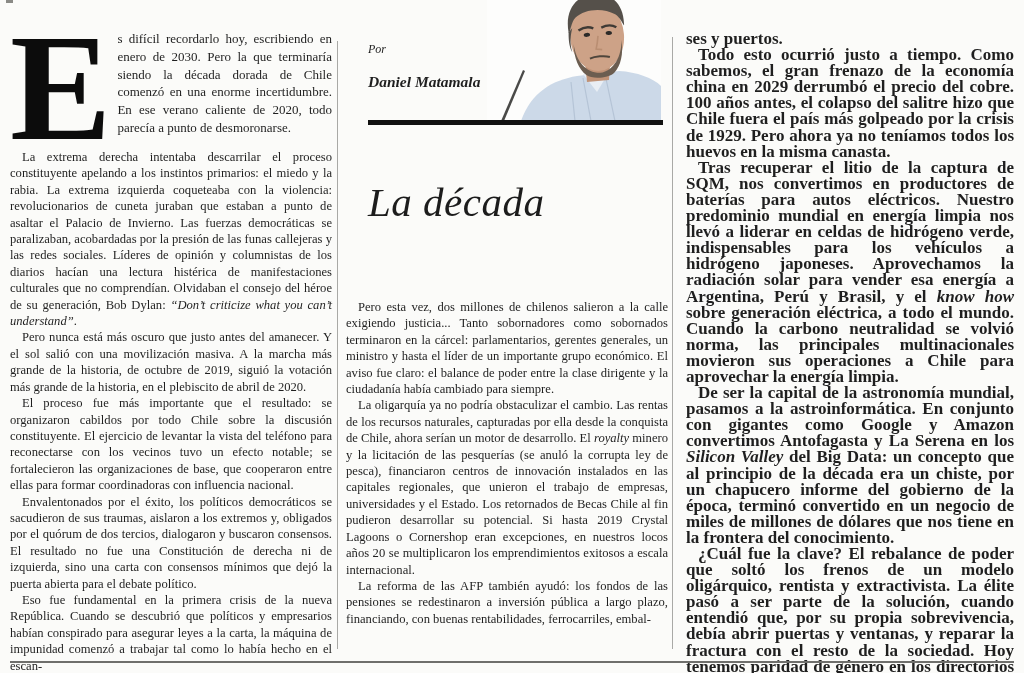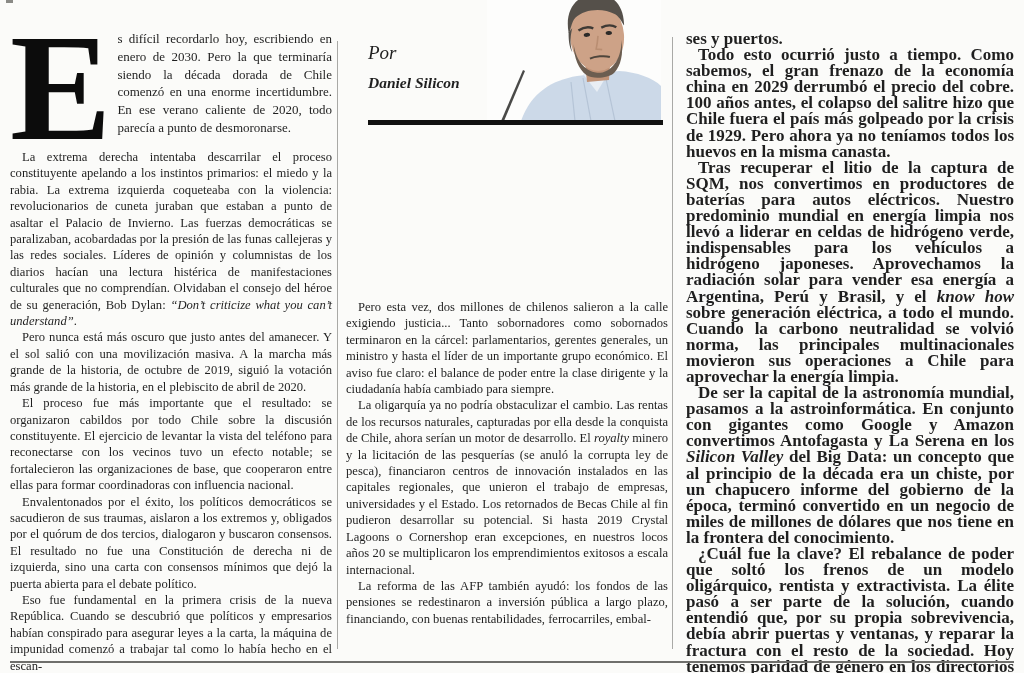--- a/index.html
+++ b/index.html
@@ -20,21 +20,21 @@
   
   .opener{font-size:13px;line-height:17.8px;margin-bottom:9px;}
   .opener::after{content:"";display:block;clear:both;}
   .dropcap{
     float:left;font-size:152px;line-height:104px;font-weight:bold;
     margin:6px 10px 0 0;color:#0c0c0c;letter-spacing:-4px;
   }
 
   
   .byline{position:absolute;left:368px;top:42px;width:130px;font-style:italic;}
-  .byline-prefix{display:block;font-size:19px;margin-bottom:10px;}
+  .byline-prefix{display:block;font-size:12px;margin-bottom:16px;}
   .byline-author{display:block;font-size:15.5px;font-weight:bold;}
   .photo{position:absolute;left:487px;top:0;width:174px;height:121px;}
   .title-rule{position:absolute;left:368px;top:120px;width:295px;height:5px;background:#111;}
   .headline{position:absolute;left:368px;top:152px;font-style:italic;font-weight:400;
             font-size:41px;line-height:46px;color:#1c1c1c;letter-spacing:0.5px;}
   .headline span{display:block;}
 
   
   .vdiv{position:absolute;width:1px;background:#a9a9a6;}
   .vdiv-1{left:337px;top:41px;height:608px;}
@@ -58,21 +58,21 @@
       <p class="para ind"><span>Envalentonados por el éxito, los políticos democráticos se sacudieron de sus traumas, aislaron a los extremos y, obligados por el quórum de dos tercios, dialogaron y buscaron consensos. El resultado no fue una Constitución de derecha ni de izquierda, sino una carta con consensos mínimos que dejó la puerta abierta para el debate político.</span></p>
       <p class="para ind"><span>Eso fue fundamental en la primera crisis de la nueva República. Cuando se descubrió que políticos y empresarios habían conspirado para asegurar leyes a la carta, la máquina de impunidad comenzó a trabajar tal como lo había hecho en el escán-</span></p>
     </div>
 </div>
 
 <div class="vdiv vdiv-1"></div>
 <div class="vdiv vdiv-2"></div>
 
 <div class="byline">
   <span class="byline-prefix">Por</span>
-  <span class="byline-author">Daniel Silicon</span>
+  <span class="byline-author">Daniel Matamala</span>
 </div>
 
 <svg class="photo" viewBox="0 0 174 121" xmlns="http://www.w3.org/2000/svg" aria-hidden="true">
   <rect x="0" y="0" width="174" height="121" fill="#fdfdfc"></rect>
 
   <path d="M14,121 L36,70 L38,71 L17,121 Z" fill="#4a4a48"></path>
 
   <path d="M34,121 C44,92 66,80 90,76 L132,71 C150,72 166,78 174,86 L174,121 Z" fill="#ccd9e8"></path>
   <path d="M96,78 L104,121 M118,74 L128,121 M84,82 L88,121" stroke="#b5c4d6" stroke-width="1.2" fill="none"></path>
 
@@ -95,20 +95,21 @@
     <path d="M111,36 C110,42 109,46 108,49 L114,50" stroke="#b98e72" stroke-width="1.6" fill="none"></path>
 
     <path d="M86,42 C87,60 96,72 110,73 C124,72 133,58 134,42 C135,56 131,68 124,74 C118,79 102,79 96,74 C89,68 85,56 86,42 Z" fill="#6b5d50"></path>
     <path d="M101,58 C106,56 116,56 121,58" stroke="#4f463c" stroke-width="2" fill="none"></path>
   </g>
 </svg>
 
 <div class="title-rule"></div>
 
 <h1 class="headline">
+  <span>La década</span>
 </h1>
 
 <div class="col col-mid-body">
   <div>
       <p class="para ind"><span>Pero esta vez, dos millones de chilenos salieron a la calle exigiendo justicia... Tanto sobornadores como sobornados terminaron en la cárcel: parlamentarios, gerentes generales, un ministro y hasta el líder de un importante grupo económico. El aviso fue claro: el balance de poder entre la clase dirigente y la ciudadanía había cambiado para siempre.</span></p>
       <p class="para ind"><span>La oligarquía ya no podría obstaculizar el cambio. Las rentas de los recursos naturales, capturadas por ella desde la conquista de Chile, ahora serían un motor de desarrollo. El </span><span class="it">royalty</span><span> minero y la licitación de las pesquerías (se anuló la corrupta ley de pesca), financiaron centros de innovación instalados en las capitales regionales, que unieron el trabajo de empresas, universidades y el Estado. Los retornados de Becas Chile al fin pudieron desarrollar su potencial. Si hasta 2019 Crystal Lagoons o Cornershop eran excepciones, en nuestros locos años 20 se multiplicaron los emprendimientos exitosos a escala internacional.</span></p>
       <p class="para ind"><span>La reforma de las AFP también ayudó: los fondos de las pensiones se redestinaron a inversión pública a largo plazo, financiando, con buenas rentabilidades, ferrocarriles, embal-</span></p>
     </div>
 </div>
 

